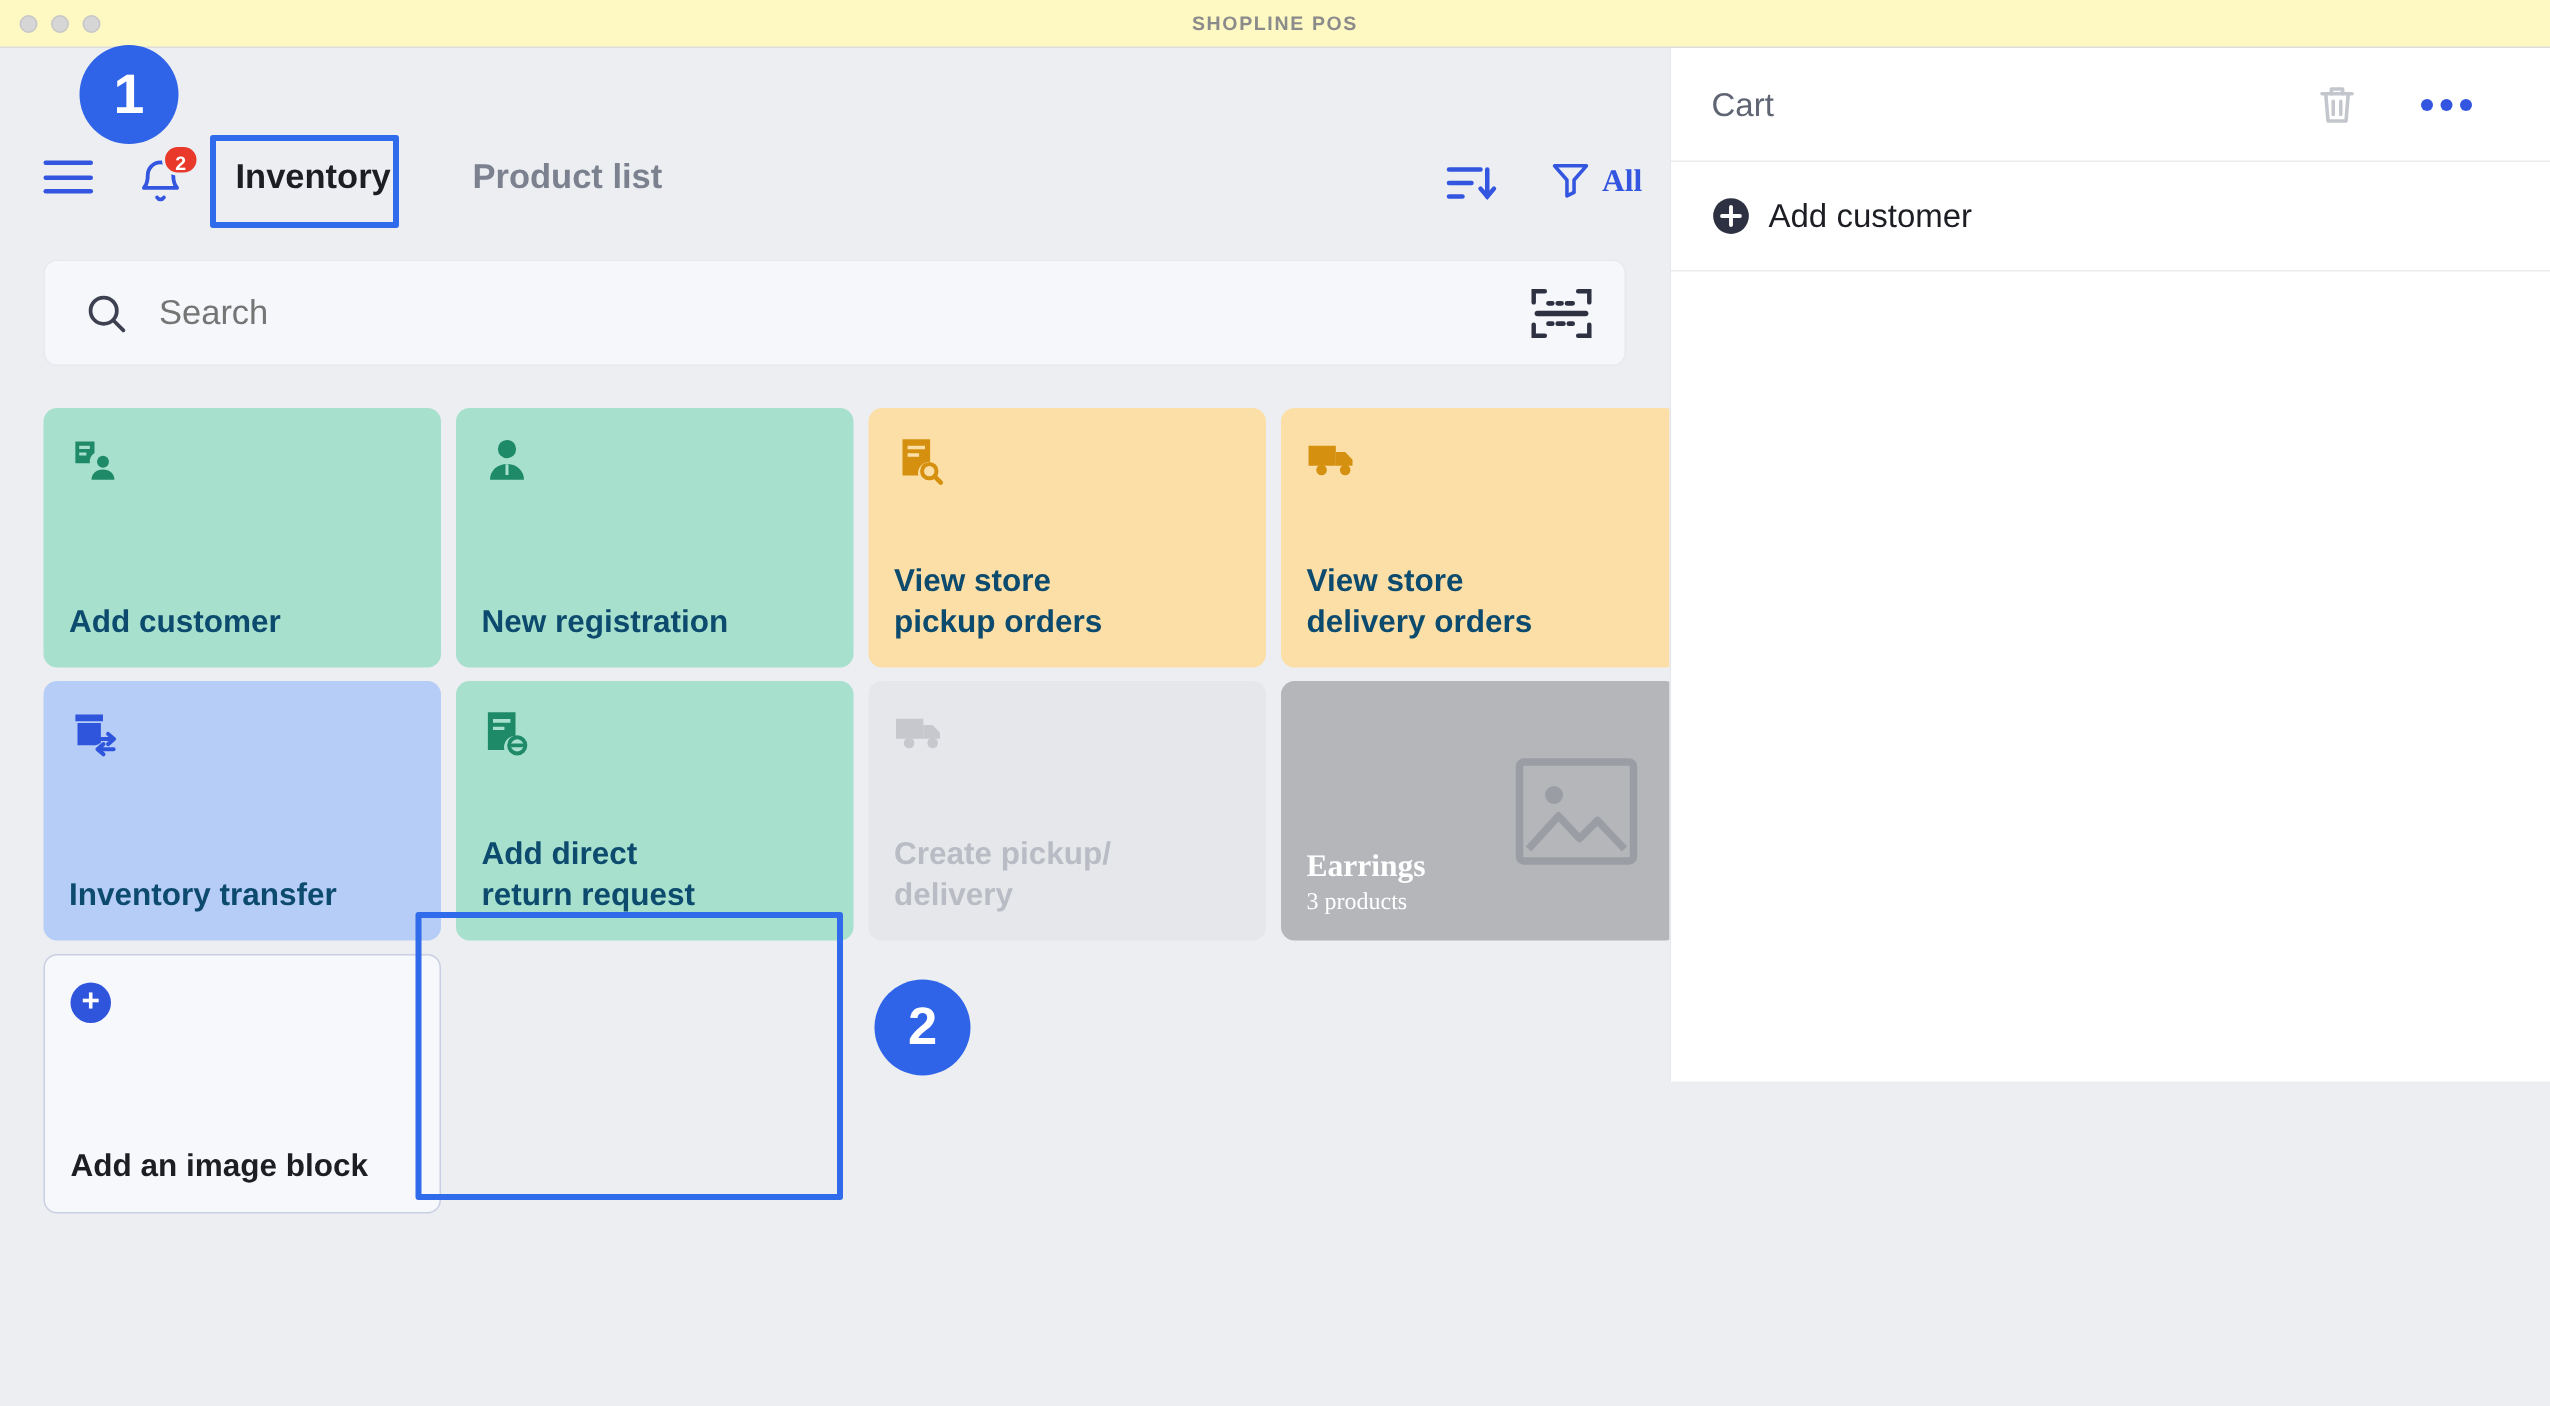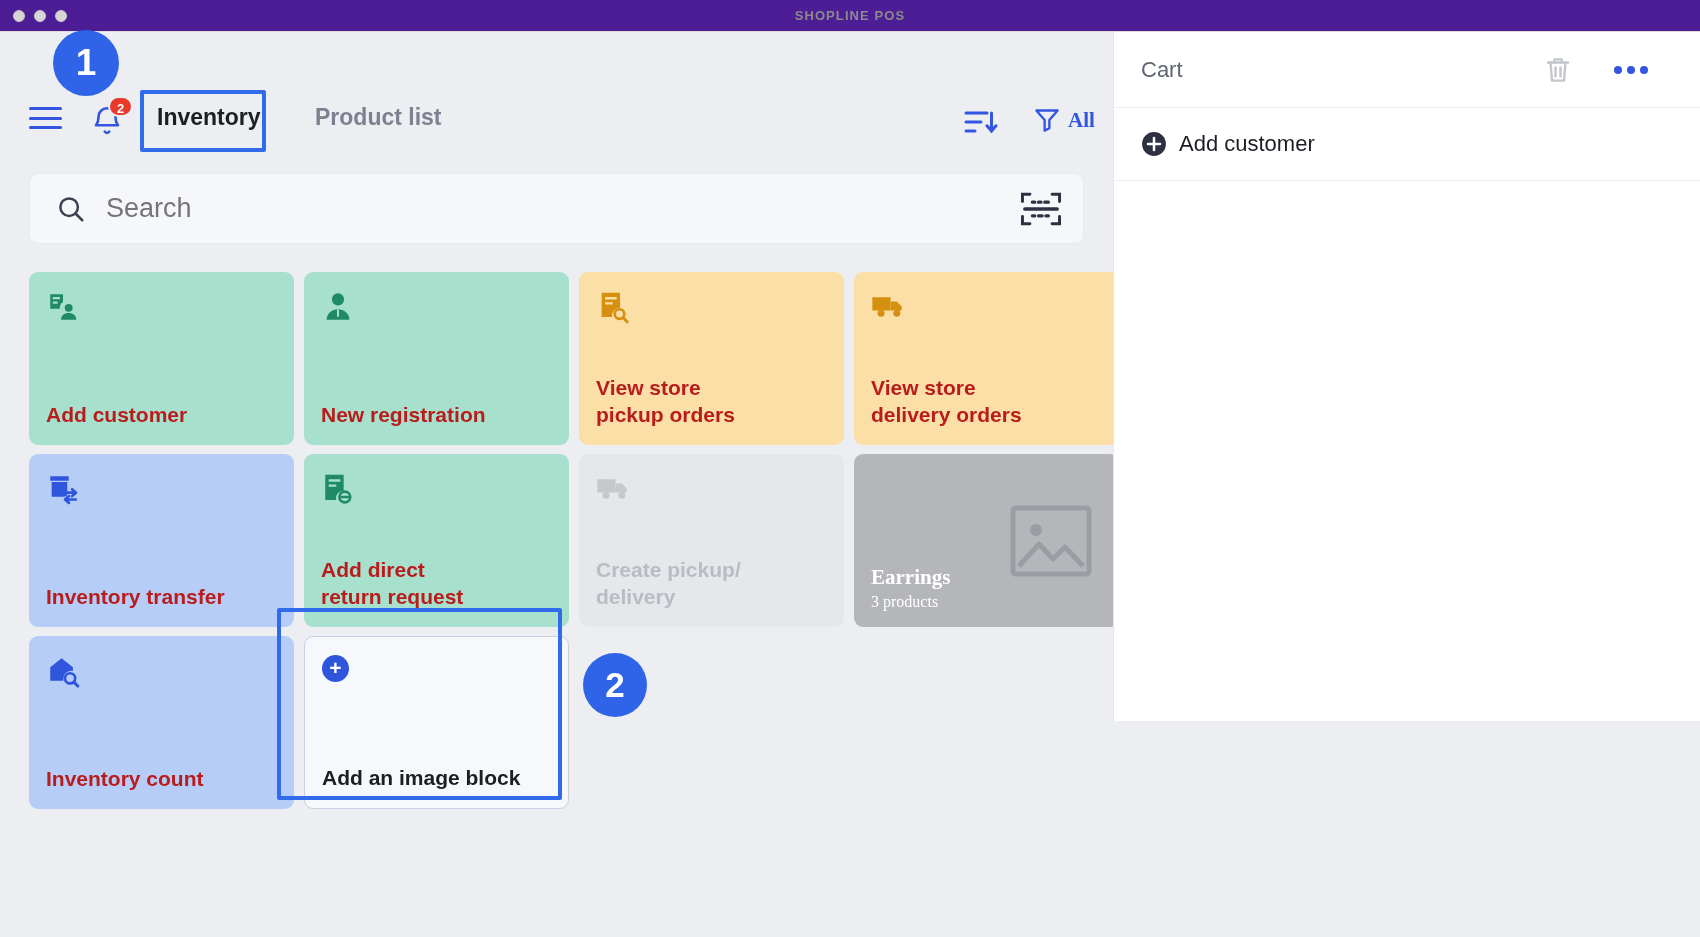--- a/index.html
+++ b/index.html
@@ -7,21 +7,21 @@
     width: 1700px; height: 937px;
     font-family: "Liberation Sans", sans-serif;
     background: #eceef1;
     overflow: hidden;
   }
   #app { position: relative; width: 1700px; height: 937px; }
 
   
   .titlebar {
     position: absolute; left: 0; top: 0; width: 1700px; height: 32px;
-    background: #4c1d95; border-bottom: 1px solid #dcdcdc;
+    background: #fef9c3; border-bottom: 1px solid #dcdcdc;
     display: flex; align-items: center;
   }
   .traffic { display: flex; gap: 9px; margin-left: 13px; }
   .dot { width: 12px; height: 12px; border-radius: 50%;
          background: #d6d6d6; border: 1px solid #c6c6c6; }
   .win-title {
     position: absolute; left: 0; right: 0; text-align: center;
     font-size: 13px; font-weight: bold; letter-spacing: 1.1px; color: #8b8b8b;
   }
 
@@ -64,21 +64,21 @@
   }
   .filter-btn span { color: #3355e0; font-size: 21px; font-weight: bold; }
 
   
   .search-bar {
     position: absolute; left: 29px; top: 141px; width: 1055px; height: 71px;
     background: #f6f7fa; border: 1px solid #e7e9ee; border-radius: 9px;
     display: flex; align-items: center;
   }
   .search-text {
-    font-size: 27px; color: #8c919f; margin-left: 20px; flex: 1;
+    font-size: 23px; color: #8c919f; margin-left: 20px; flex: 1;
     background: none; border: none; outline: none;
     font-family: "Liberation Sans", sans-serif;
   }
   .scan-btn {
     width: 56px; height: 56px; margin-right: 14px; display: flex;
     align-items: center; justify-content: center; cursor: pointer;
   }
 
   
   .grid {
@@ -86,21 +86,21 @@
     width: 1062px;
     display: grid; grid-template-columns: repeat(4, 265px);
     gap: 9px 10px;
   }
   .tile {
     position: relative; height: 173px; border-radius: 9px;
     padding: 18px 17px 16px 17px; display: flex; flex-direction: column;
     justify-content: space-between; cursor: pointer; overflow: hidden;
   }
   .tile .label {
-    font-size: 21px; font-weight: bold; line-height: 1.28; color: #b91c1c;
+    font-size: 21px; font-weight: bold; line-height: 1.28; color: #0c4a6e;
   }
   .tile.green { background: #a8e0ce; }
   .tile.orange { background: #fbdfa6; }
   .tile.blue { background: #b6cdf7; }
   .tile.disabled { background: #e6e7ea; cursor: default; }
   .tile.disabled .label { color: #b9bcc4; }
   .tile.image { background: #b4b6ba; font-family: Liberation Serif, serif; }
   .tile.image .label { color: #ffffff; font-size: 21px; }
   .tile .sublabel { font-size: 16px; color: #ffffff; margin-top: 2px; }
   .tile .photo-ph {
@@ -302,28 +302,20 @@
             <path d="M10 62l20-22 14 15 12-12 18 19" stroke-linejoin="round"></path>
           </svg>
         </div>
         <span></span>
         <div>
           <div class="label">Earrings</div>
           <div class="sublabel">3 products</div>
         </div>
       </div>
 
-      <div class="tile blue">
-        <svg width="34" height="34" viewBox="0 0 24 24" fill="#2f55dd">
-          <path d="M3 9.4L11 3l8 6.4V12a5.6 5.6 0 0 0-6.6 6.8H3V9.4z"></path>
-          <circle cx="17" cy="17.2" r="3.6" fill="none" stroke="#2f55dd" stroke-width="1.9"></circle>
-          <path d="M19.7 19.9L22.4 22.6" stroke="#2f55dd" stroke-width="2.2" stroke-linecap="round"></path>
-        </svg>
-        <div class="label">Inventory count</div>
-      </div>
 
       <div class="tile add-block">
         <div class="plus-circle">+</div>
         <div class="label">Add an image block</div>
       </div>
     </div>
   </div>
 
   <div class="right-pane">
     <div class="cart-header">

